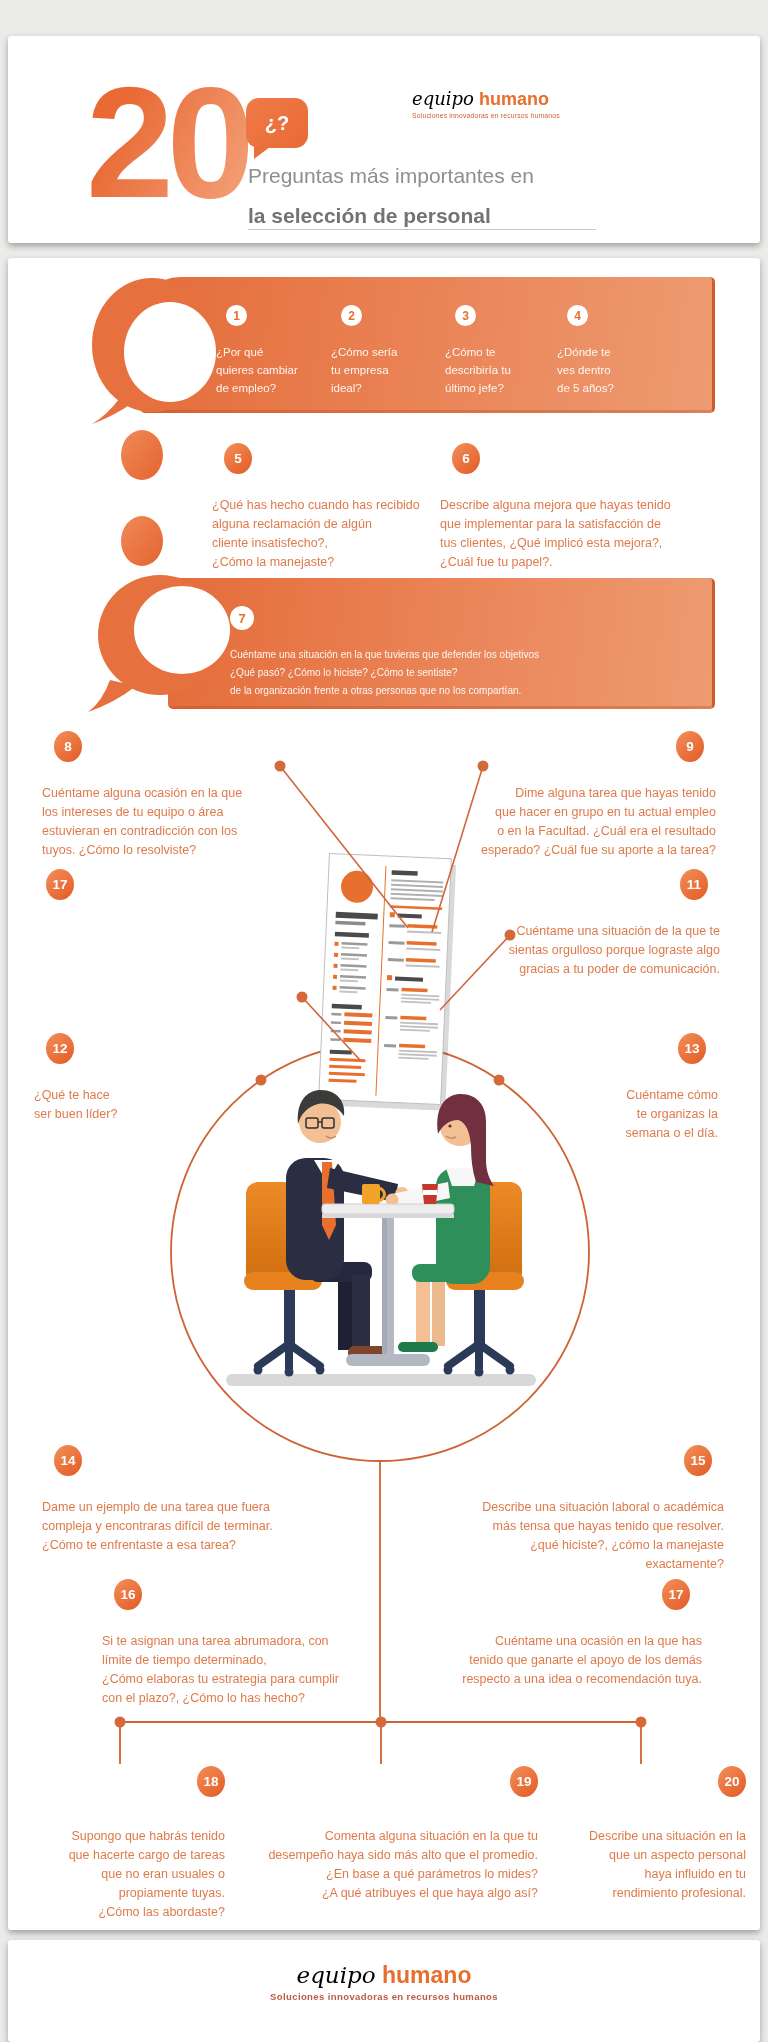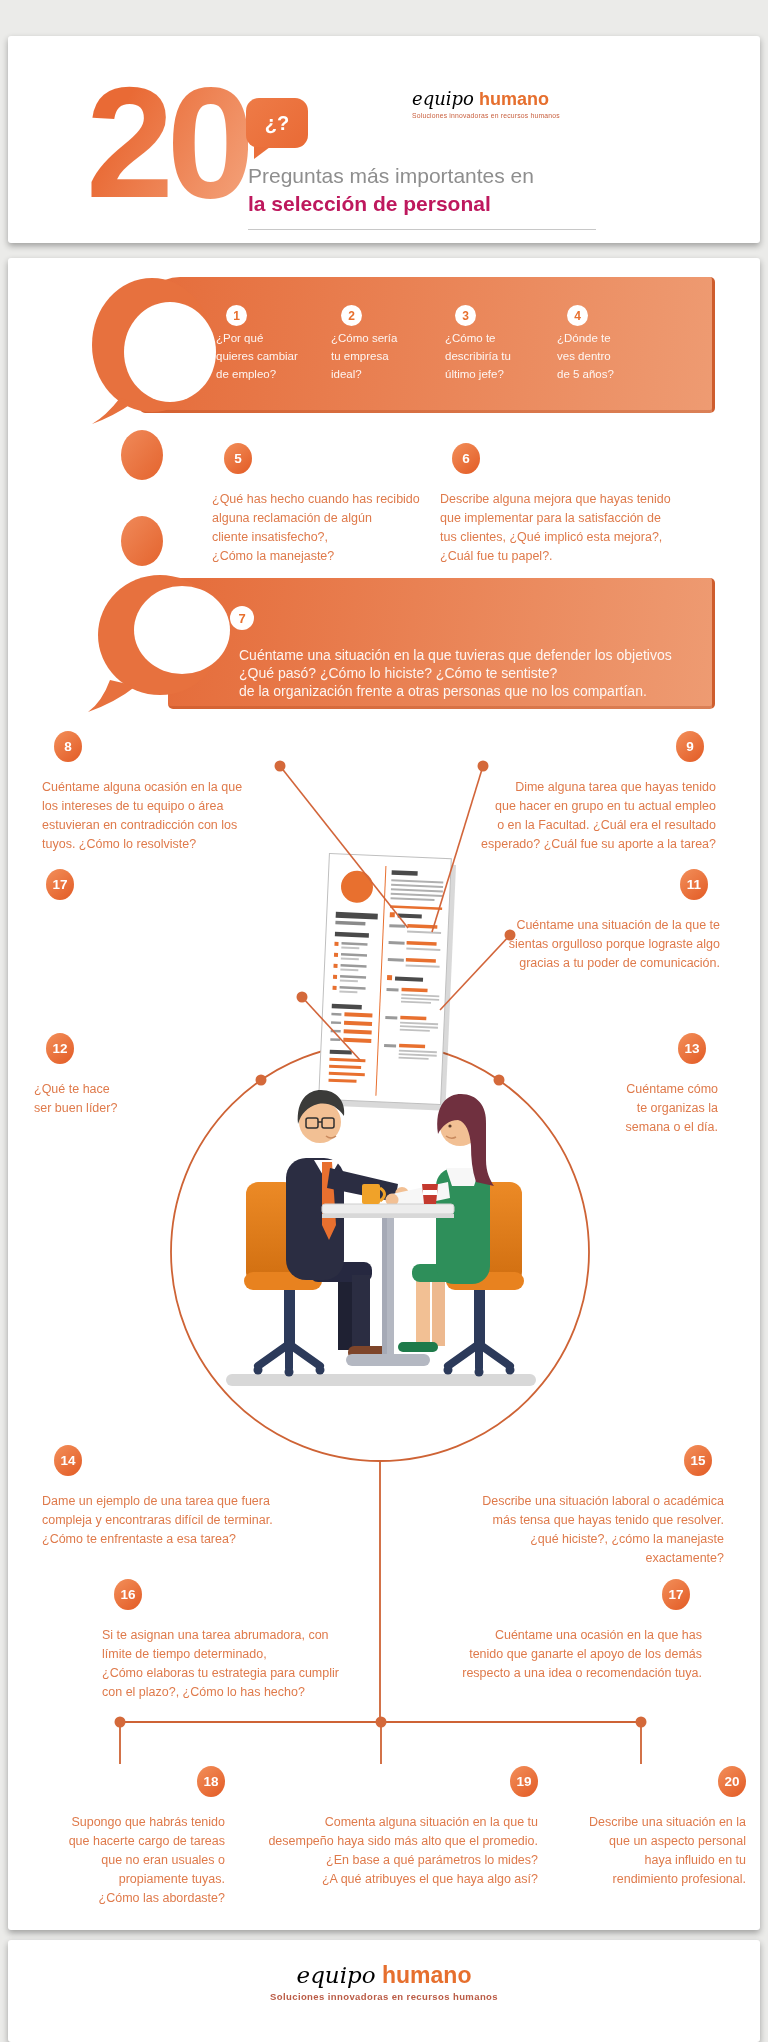--- a/index.html
+++ b/index.html
@@ -26,61 +26,61 @@
     background:linear-gradient(135deg,#ee7b47,#e96a35);
     display:flex;align-items:center;justify-content:center;
     color:#fff;font-size:20px;font-weight:bold;
   }
   .bubble:after{
     content:"";position:absolute;left:8px;bottom:-11px;width:0;height:0;
     border-style:solid;border-width:12px 16px 0 0;
     border-color:#ea6f3b transparent transparent transparent;
   }
   .title1{position:absolute;left:240px;top:128px;font-size:21px;color:#8e8e8e;}
-  .title2{position:absolute;left:240px;top:156px;font-size:21px;font-weight:bold;color:#be185d;}
+  .title2{position:absolute;left:240px;top:168px;font-size:21px;font-weight:bold;color:#737373;}
   .title-rule{position:absolute;left:240px;top:193px;width:348px;border-top:1px solid #c8c8c8;}
   .logo{position:absolute;}
   .logo-equipo{font-family:"DejaVu Serif","Liberation Serif",serif;font-style:italic;font-weight:normal;color:#000000;}
   .logo-humano{font-weight:bold;color:#e66f2e;}
   .logo-tagline{color:#c96140;margin-top:2px;}
   #logo-header{left:404px;top:52px;font-size:18px;}
   #logo-header .logo-tagline{font-size:6.8px;letter-spacing:.2px;}
   #logo-footer{left:0;top:1962px;width:768px;text-align:center;font-size:23px;}
   #logo-footer .logo-tagline{font-size:9.5px;letter-spacing:.4px;color:#ba5b45;font-weight:bold;}
 
   
   .banner{
     position:absolute;border-radius:5px;
     background:linear-gradient(97deg,#e56c3a 0%,#ee9b72 100%);
     border-right:3px solid rgba(177,74,30,.45);
     border-bottom:3px solid rgba(177,74,30,.3);
   }
   #banner1{left:140px;top:277px;width:572px;height:133px;border-top-left-radius:40px;}
   #banner7{left:168px;top:578px;width:544px;height:128px;}
   .bcol{position:absolute;top:28px;width:110px;}
-  .btext{margin-top:3px;font-size:11.5px;line-height:18px;color:rgba(255,255,255,.92);}
+  .btext{margin-top:17px;font-size:11.5px;line-height:18px;color:rgba(255,255,255,.92);}
   .qnum{
     display:inline-flex;align-items:center;justify-content:center;
     width:28px;height:31px;border-radius:50%;
     background:linear-gradient(140deg,#f18a55 10%,#e4602a 90%);
     color:#fff;font-weight:bold;font-size:13.5px;
   }
   .qnum.white{width:21px;height:21px;background:#fff;color:#e8702f;font-size:12px;margin-left:10px;}
   #b7num{position:absolute;left:62px;top:28px;width:24px;height:24px;font-size:13px;margin-left:0;}
-  #b7text{position:absolute;left:71px;top:68px;width:478px;font-size:14px;line-height:18px;color:rgba(255,255,255,.92);}
+  #b7text{position:absolute;left:62px;top:68px;width:478px;font-size:10px;line-height:18px;color:rgba(255,255,255,.92);}
 
   
   .q{position:absolute;z-index:3;}
   .q .qnum{margin-left:12px;}
-  .q .qtext{margin-top:16px;font-size:12.5px;line-height:19px;color:#df7a4b;}
+  .q .qtext{margin-top:22px;font-size:12.5px;line-height:19px;color:#df7a4b;}
   .q.align-right{text-align:right;}
   .q.align-right .qnum{margin-left:0;margin-right:12px;}
   .q.align-center{text-align:right;}
   .q.align-center .qnum{margin-left:0;}
-  .q.gap-wide .qtext{margin-top:16px;}
+  .q.gap-wide .qtext{margin-top:30px;}
 
   svg.overlay{position:absolute;left:0;top:0;z-index:2;pointer-events:none;}
 </style>
 </head>
 <body>
 
 <div class="card" id="header-card">
   <div class="big-number">20</div>
   <div class="bubble">¿?</div>
   <div class="title1">Preguntas más importantes en</div>

